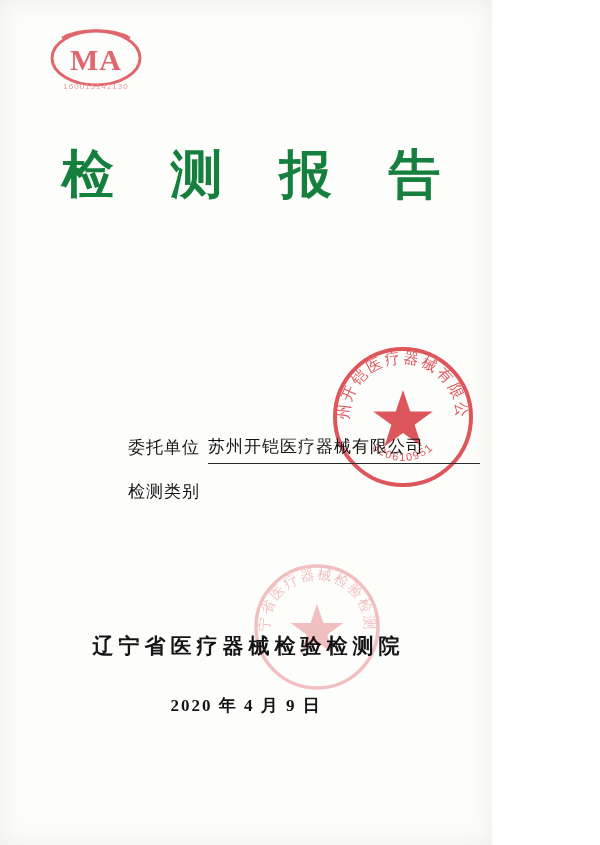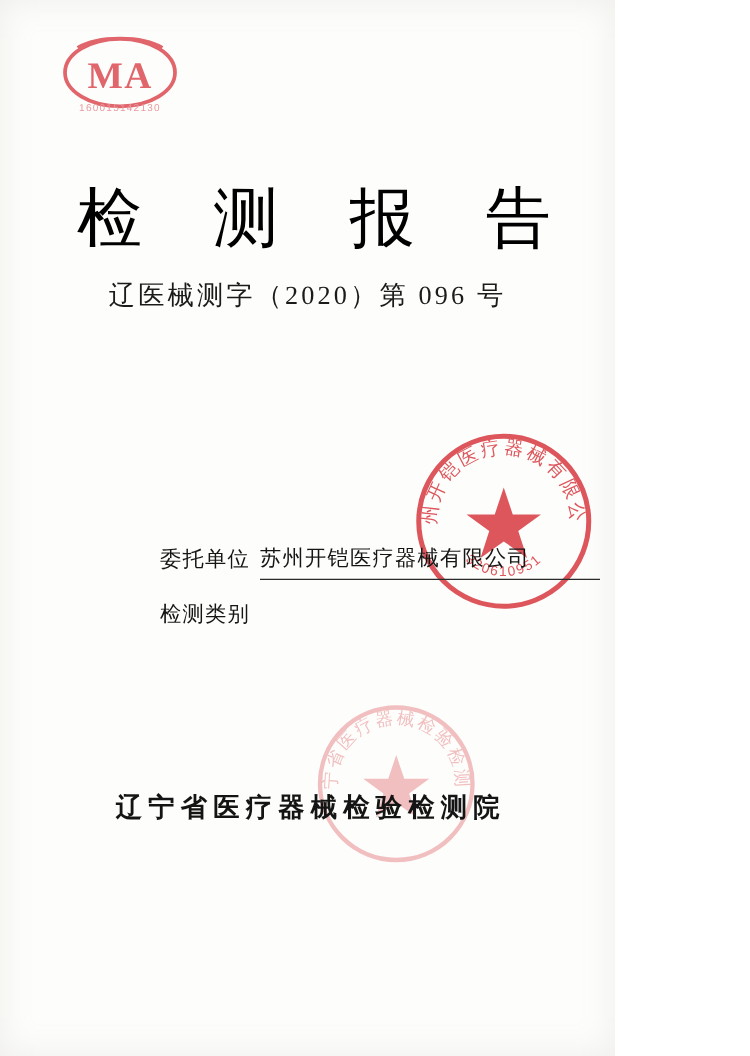--- a/index.html
+++ b/index.html
@@ -40,24 +40,24 @@
   .cma-mark svg { display: block; }
 
   
   .title {
     position: absolute;
     left: 10px;
     right: 0;
     top: 140px;
     text-align: center;
     font-size: 52px;
-    font-weight: normal;
+    font-weight: bold;
     letter-spacing: 22px;
     text-indent: 22px;
-    color: #000000;
+    color: #15803d;
     font-family: "Liberation Serif", "DejaVu Serif", serif;
   }
   .subtitle {
     position: absolute;
     left: 0;
     right: 0;
     top: 222px;
     text-align: center;
     font-size: 21px;
     letter-spacing: 2.5px;
@@ -164,21 +164,20 @@
     <svg viewBox="0 0 96 72" width="96" height="72" aria-hidden="true">
       <ellipse cx="48" cy="32" rx="44" ry="27" fill="none" stroke="#e0666c" stroke-width="3"></ellipse>
       <path d="M14 12 C 30 2, 66 2, 82 12" fill="none" stroke="#e0666c" stroke-width="2.4"></path>
       <text x="48" y="44" text-anchor="middle" font-family="Liberation Serif, serif" font-size="30" font-weight="bold" fill="#e0666c" letter-spacing="1">MA</text>
       <text x="48" y="63" text-anchor="middle" font-family="Liberation Sans, sans-serif" font-size="8" fill="#e89aa0" letter-spacing="1">160015142130</text>
     </svg>
   </div>
 
   <div class="title">检 测 报 告</div>
 
-  <div class="subtitle">辽医械测字（2020）第 096 号</div>
 
   <div class="seal seal-main">
     <svg viewBox="0 0 146 146" width="146" height="146" aria-hidden="true">
       <circle cx="73" cy="73" r="68" fill="none" stroke="#d6323a" stroke-width="4"></circle>
       <path id="sealArcTop" d="M 73,73 m -54,0 a 54,54 0 1,1 108,0" fill="none"></path>
       <text font-family="Liberation Serif, serif" font-size="15" fill="#d6323a" letter-spacing="2.5">
         <textPath href="#sealArcTop" startOffset="50%" text-anchor="middle">苏州开铠医疗器械有限公司</textPath>
       </text>
       <polygon fill="#d6323a" points="73,46 80.2,67.5 102.8,67.5 84.6,80.8 91.6,102.4 73,89.1 54.4,102.4 61.4,80.8 43.2,67.5 65.8,67.5"></polygon>
       <path id="sealArcBot" d="M 73,73 m -44,0 a 44,44 0 1,0 88,0" fill="none"></path>
@@ -215,14 +214,15 @@
     <svg viewBox="0 0 46 86" width="46" height="86" aria-hidden="true">
       <ellipse cx="38" cy="43" rx="36" ry="42" fill="none" stroke="#d6323a" stroke-width="3"></ellipse>
       <text x="16" y="32" font-family="Liberation Serif, serif" font-size="12" fill="#d6323a">检</text>
       <text x="16" y="50" font-family="Liberation Serif, serif" font-size="12" fill="#d6323a">验</text>
       <text x="16" y="68" font-family="Liberation Serif, serif" font-size="12" fill="#d6323a">专</text>
     </svg>
   </div>
 
   <div class="org">辽宁省医疗器械检验检测院</div>
 
+  <div class="date">2020 年 4 月 9 日</div>
 
 </div>
 
 </body></html>

